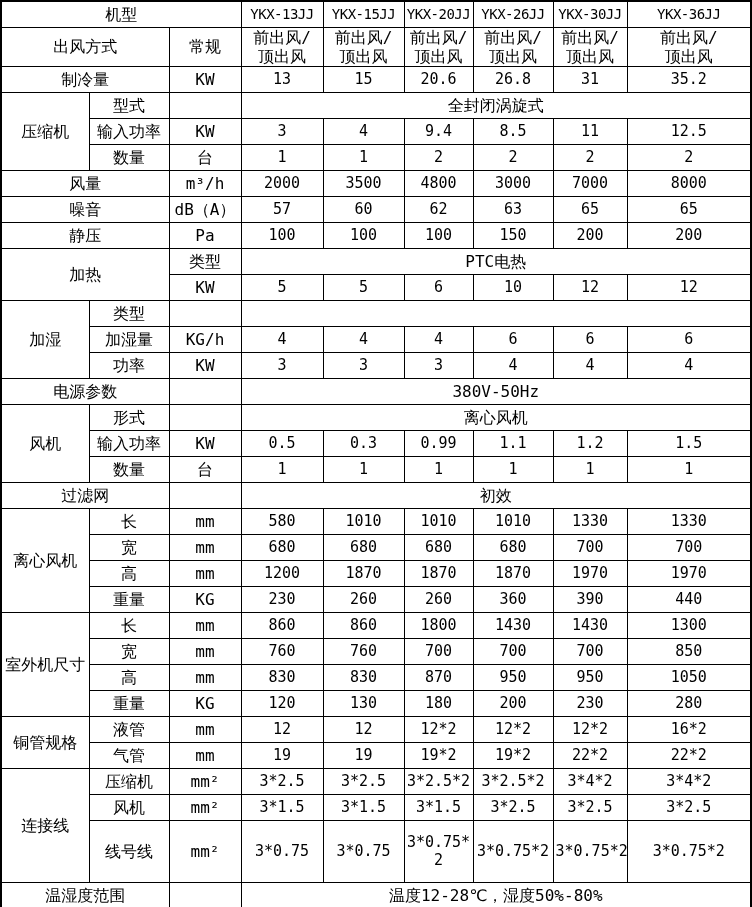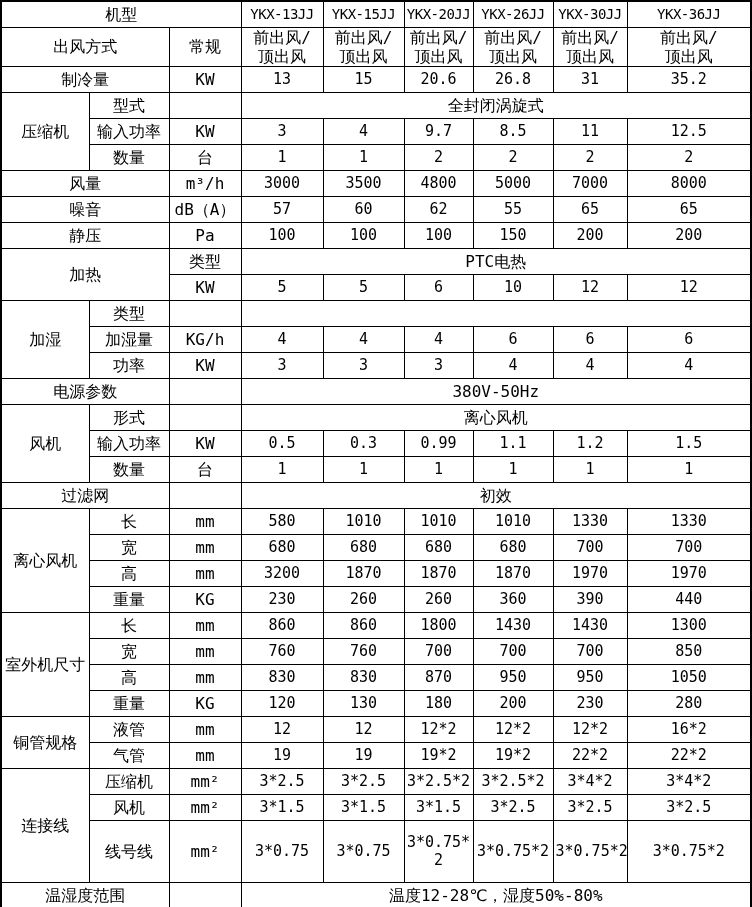--- a/index.html
+++ b/index.html
@@ -90,54 +90,54 @@
     <td rowspan="3">压缩机</td>
     <td>型式</td>
     <td></td>
     <td colspan="6">全封闭涡旋式</td>
   </tr>
   <tr>
     <td>输入功率</td>
     <td>KW</td>
     <td class="num">3</td>
     <td class="num">4</td>
-    <td class="num">9.7</td>
+    <td class="num">9.4</td>
     <td class="num">8.5</td>
     <td class="num">11</td>
     <td class="num">12.5</td>
   </tr>
   <tr>
     <td>数量</td>
     <td>台</td>
     <td class="num">1</td>
     <td class="num">1</td>
     <td class="num">2</td>
     <td class="num">2</td>
     <td class="num">2</td>
     <td class="num">2</td>
   </tr>
 
   <tr>
     <td colspan="2">风量</td>
     <td>m³/h</td>
-    <td class="num">3000</td>
+    <td class="num">2000</td>
     <td class="num">3500</td>
     <td class="num">4800</td>
-    <td class="num">5000</td>
+    <td class="num">3000</td>
     <td class="num">7000</td>
     <td class="num">8000</td>
   </tr>
 
   <tr>
     <td colspan="2">噪音</td>
     <td>dB（A）</td>
     <td class="num">57</td>
     <td class="num">60</td>
     <td class="num">62</td>
-    <td class="num">55</td>
+    <td class="num">63</td>
     <td class="num">65</td>
     <td class="num">65</td>
   </tr>
 
   <tr>
     <td colspan="2">静压</td>
     <td>Pa</td>
     <td class="num">100</td>
     <td class="num">100</td>
     <td class="num">100</td>
@@ -244,21 +244,21 @@
     <td class="num">680</td>
     <td class="num">680</td>
     <td class="num">680</td>
     <td class="num">680</td>
     <td class="num">700</td>
     <td class="num">700</td>
   </tr>
   <tr>
     <td>高</td>
     <td>mm</td>
-    <td class="num">3200</td>
+    <td class="num">1200</td>
     <td class="num">1870</td>
     <td class="num">1870</td>
     <td class="num">1870</td>
     <td class="num">1970</td>
     <td class="num">1970</td>
   </tr>
   <tr>
     <td>重量</td>
     <td>KG</td>
     <td class="num">230</td>

